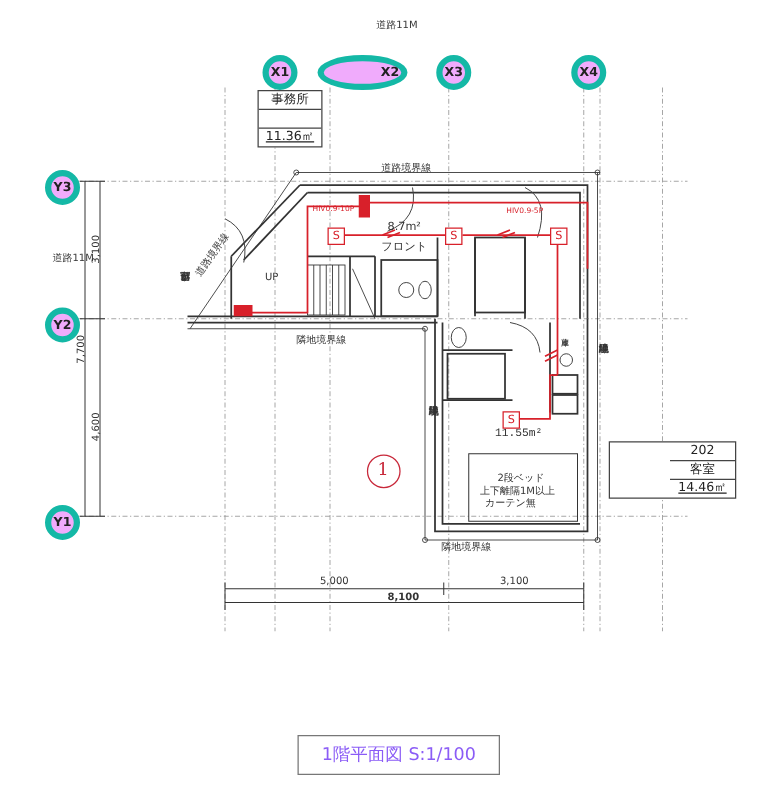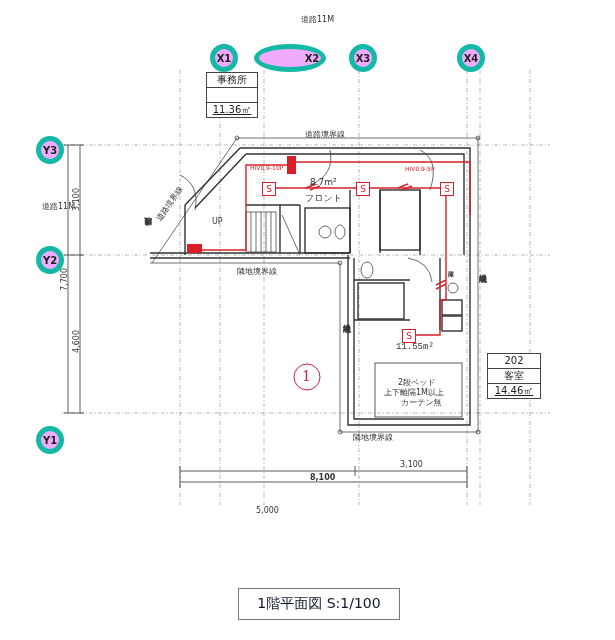--- a/index.html
+++ b/index.html
@@ -3,21 +3,21 @@
 <meta charset="utf-8">
 <style>
   html, body { margin:0; padding:0; background:#ffffff; }
   body { width:615px; height:640px; position:relative; overflow:hidden; font-family:"DejaVu Sans", sans-serif; color:#222; }
   .txt { position:absolute; font-size:8px; color:#333; white-space:nowrap; line-height:1; }
   .vtxt { writing-mode:vertical-rl; }
   .axis-bubble { position:absolute; width:18px; height:18px; border:5px solid #14b8a6; border-radius:50%; font-size:10px; display:flex; align-items:center; justify-content:center; background:#f0abfc;font-weight:bold; }
   .infobox { position:absolute; border:1px solid #444; background:#fff; }
   .infobox div { border-bottom:1px solid #444; font-size:10px; text-align:center; height:14px; line-height:14px; }
   .infobox div:last-child { border-bottom:none;text-decoration:underline; }
-  .title-box { position:absolute; left:238px; top:588px; width:160px; height:30px; border:1px solid #777; font-size:14px; display:flex; align-items:center; justify-content:center; color:#0f172a; }
+  .title-box { position:absolute; left:238px; top:588px; width:160px; height:30px; border:1px solid #777; font-size:14px; display:flex; align-items:center; justify-content:center; color:#8b5cf6; }
   .sensor { position:absolute; width:12px; height:12px; border:1.5px solid #d8202a; color:#d8202a; font-size:9px; display:flex; align-items:center; justify-content:center; background:#fff; }
   .red { color:#d8202a; }
   svg { position:absolute; left:0; top:0; }
 </style>
 </head>
 <body>
 
 <svg width="615" height="640">
 
   <g stroke="#999" stroke-width="0.7" stroke-dasharray="4,2,1,2" fill="none">
@@ -138,57 +138,57 @@
 </svg>
 
 <div class="txt" style="left:301px;top:16px;">道路11M</div>
 
 <div class="axis-bubble" style="left:210px;top:44px;">X1</div>
 <div class="axis-bubble" style="left:254px;top:44px;padding-left:44px;">X2</div>
 <div class="axis-bubble" style="left:349px;top:44px;">X3</div>
 <div class="axis-bubble" style="left:457px;top:44px;">X4</div>
 <div class="axis-bubble" style="left:36px;top:136px;">Y3</div>
 <div class="axis-bubble" style="left:36px;top:246px;">Y2</div>
-<div class="axis-bubble" style="left:36px;top:404px;margin-top:22px;">Y1</div>
+<div class="axis-bubble" style="left:36px;top:404px;">Y1</div>
 
 <div class="infobox" style="left:206px;top:72px;width:50px;">
   <div>事務所</div>
   <div></div>
   <div>11.36㎡</div>
 </div>
 
-<div class="infobox" style="left:487px;top:353px;width:52px;">
+<div class="infobox" style="left:487px;top:353px;width:52px;padding-left:48px;">
   <div>202</div>
   <div>客室</div>
   <div>14.46㎡</div>
 </div>
 
 <div class="txt vtxt" style="left:73px;top:188px;transform:rotate(180deg);">3,100</div>
 <div class="txt vtxt" style="left:61px;top:268px;transform:rotate(180deg);">7,700</div>
 <div class="txt vtxt" style="left:73px;top:330px;transform:rotate(180deg);">4,600</div>
-<div class="txt" style="left:256px;top:461px;margin-top:46px;">5,000</div>
+<div class="txt" style="left:256px;top:461px;">5,000</div>
 <div class="txt" style="left:400px;top:461px;">3,100</div>
 <div class="txt" style="left:310px;top:474px;font-weight:bold;">8,100</div>
 
 <div class="txt" style="left:42px;top:203px;">道路11M</div>
 
 <div class="txt" style="left:305px;top:131px;">道路境界線</div>
 <div class="txt" style="left:150px;top:200px;transform:rotate(-55deg);">道路境界線</div>
 <div class="txt vtxt" style="left:145px;top:232px;transform:rotate(180deg);">道路境界線</div>
 <div class="txt" style="left:237px;top:268px;">隣地境界線</div>
 <div class="txt vtxt" style="left:342px;top:318px;">隣地境界線</div>
 <div class="txt vtxt" style="left:478px;top:268px;">隣地境界線</div>
 <div class="txt" style="left:353px;top:434px;">隣地境界線</div>
 
 <div class="txt" style="left:305px;top:168px;font-size:9px;margin-top:26px;">フロント</div>
 <div class="txt" style="left:310px;top:178px;font-size:9px;">8.7m²</div>
 <div class="txt" style="left:396px;top:343px;font-size:9px;font-family:Liberation Mono, monospace;">11.55m²</div>
 <div class="txt" style="left:398px;top:379px;">2段ベッド</div>
 <div class="txt" style="left:384px;top:389px;">上下離隔1M以上</div>
-<div class="txt" style="left:388px;top:399px;margin-left:13px;">カーテン無</div>
+<div class="txt" style="left:388px;top:399px;">カーテン無</div>
 <div class="txt" style="left:212px;top:218px;">UP</div>
 <div class="txt vtxt" style="left:448px;top:266px;font-size:6px;">冷蔵庫</div>
 
 <div class="txt red" style="left:250px;top:165px;font-size:6px;">HIV0.9-10P</div>
 <div class="txt red" style="left:405px;top:166px;font-size:6px;">HIV0.9-5P</div>
 
 <div class="sensor" style="left:262px;top:182px;">S</div>
 <div class="sensor" style="left:356px;top:182px;">S</div>
 <div class="sensor" style="left:440px;top:182px;">S</div>
 <div class="sensor" style="left:402px;top:329px;">S</div>

